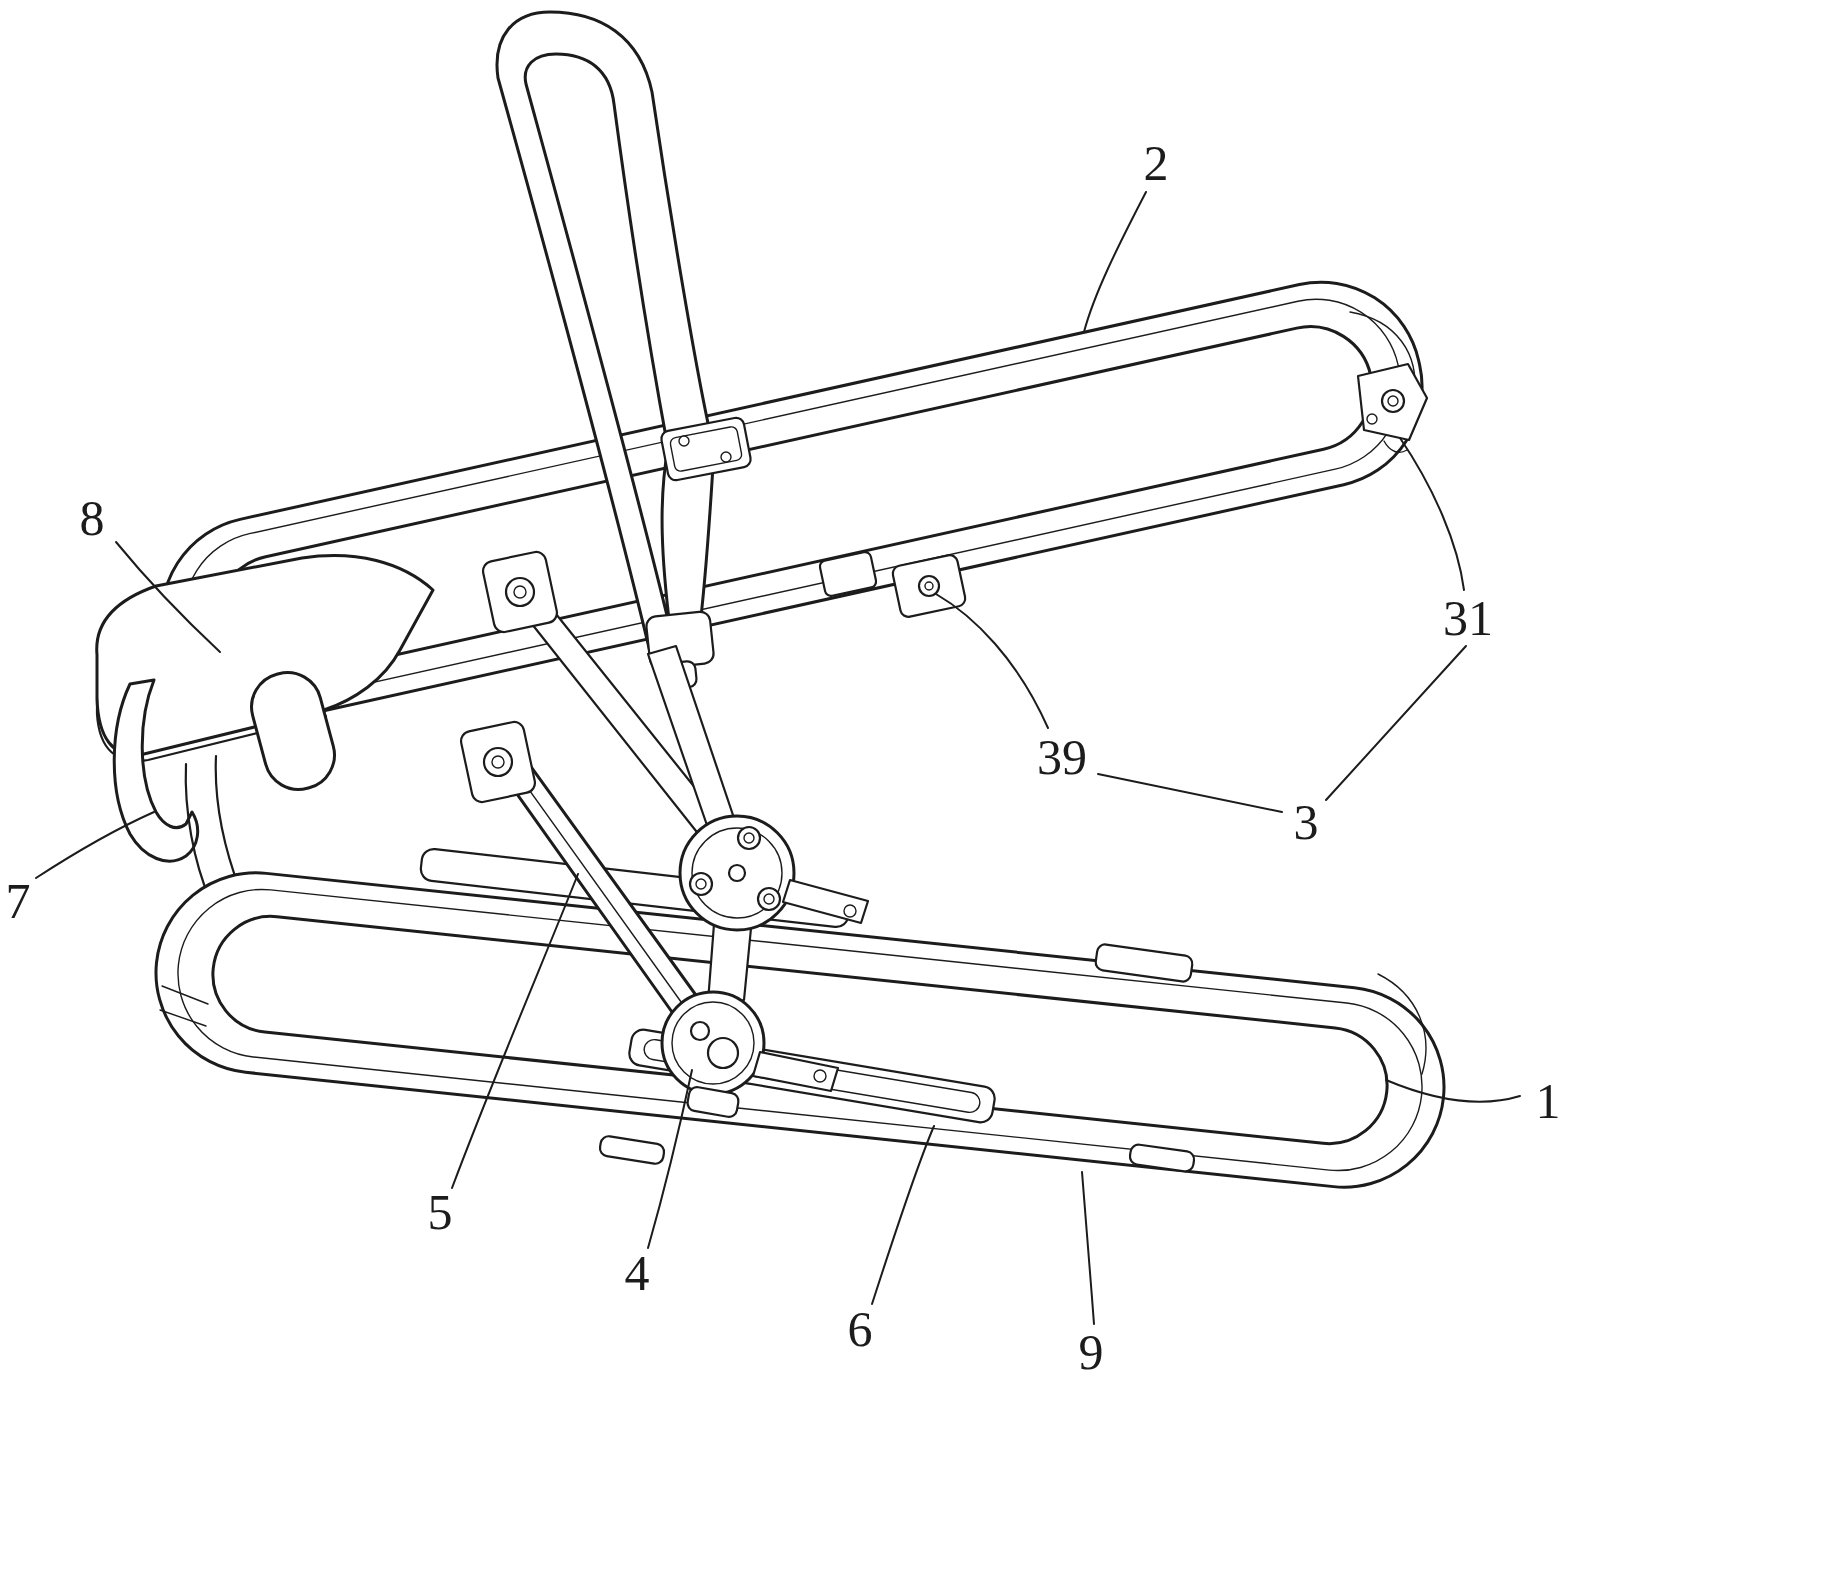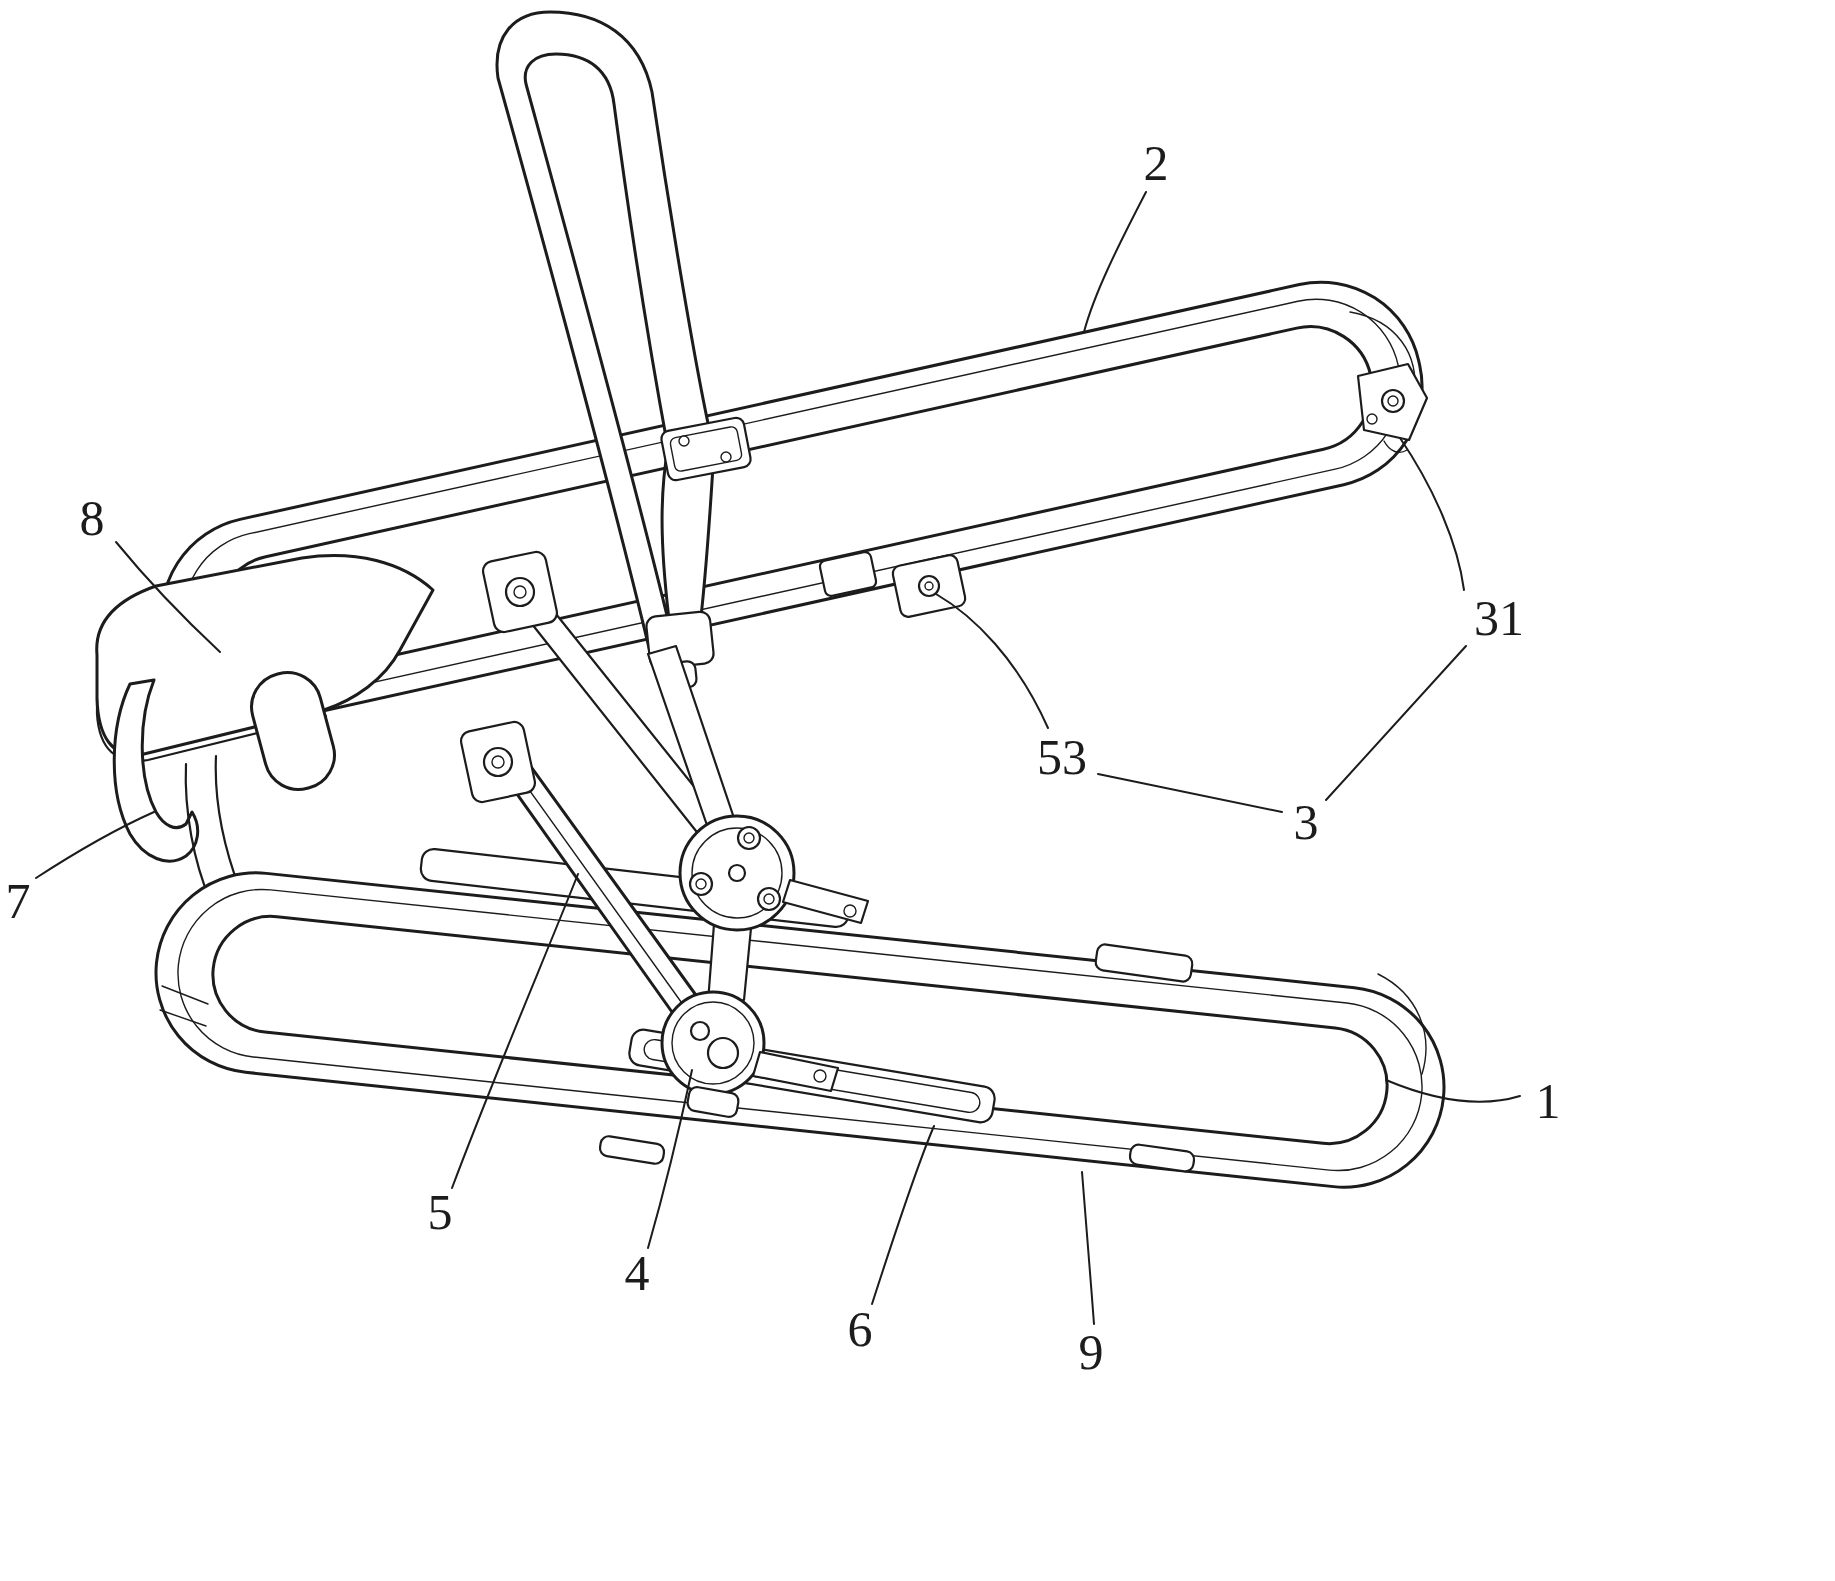--- a/index.html
+++ b/index.html
@@ -160,22 +160,22 @@
       <path class="ld" d="M 452,1188 C 494,1076 548,950 578,874"></path>
       <path class="ld" d="M 648,1248 C 664,1192 680,1126 692,1070"></path>
       <path class="ld" d="M 872,1304 C 892,1242 916,1168 934,1126"></path>
       <path class="ld" d="M 1094,1324 C 1090,1272 1086,1218 1082,1172"></path>
       <path class="ld" d="M 1520,1096 C 1474,1110 1424,1096 1386,1080"></path>
     </g>
   </svg>
 
   <div>
     <span class="ref" style="left:1156px; top:163px">2</span>
-    <span class="ref" style="left:1499px; top:618px">31</span>
-    <span class="ref" style="left:1062px; top:757px">53</span>
+    <span class="ref" style="left:1468px; top:618px">31</span>
+    <span class="ref" style="left:1062px; top:757px">39</span>
     <span class="ref" style="left:1306px; top:822px">3</span>
     <span class="ref" style="left:92px;  top:518px">8</span>
     <span class="ref" style="left:18px;  top:901px">7</span>
     <span class="ref" style="left:440px; top:1212px">5</span>
     <span class="ref" style="left:637px; top:1273px">4</span>
     <span class="ref" style="left:860px; top:1329px">6</span>
     <span class="ref" style="left:1091px; top:1352px">9</span>
     <span class="ref" style="left:1548px; top:1101px">1</span>
   </div>
 

